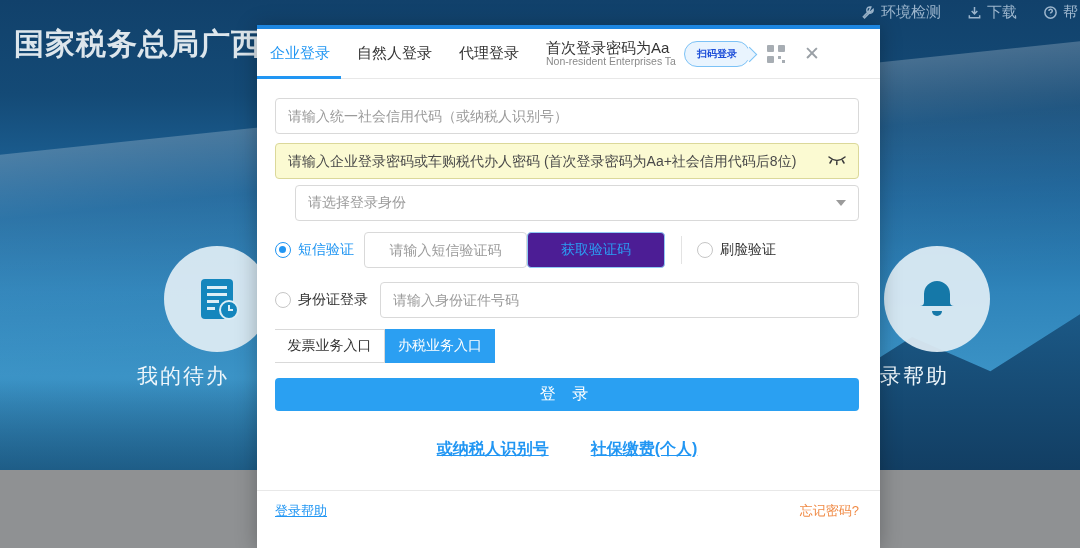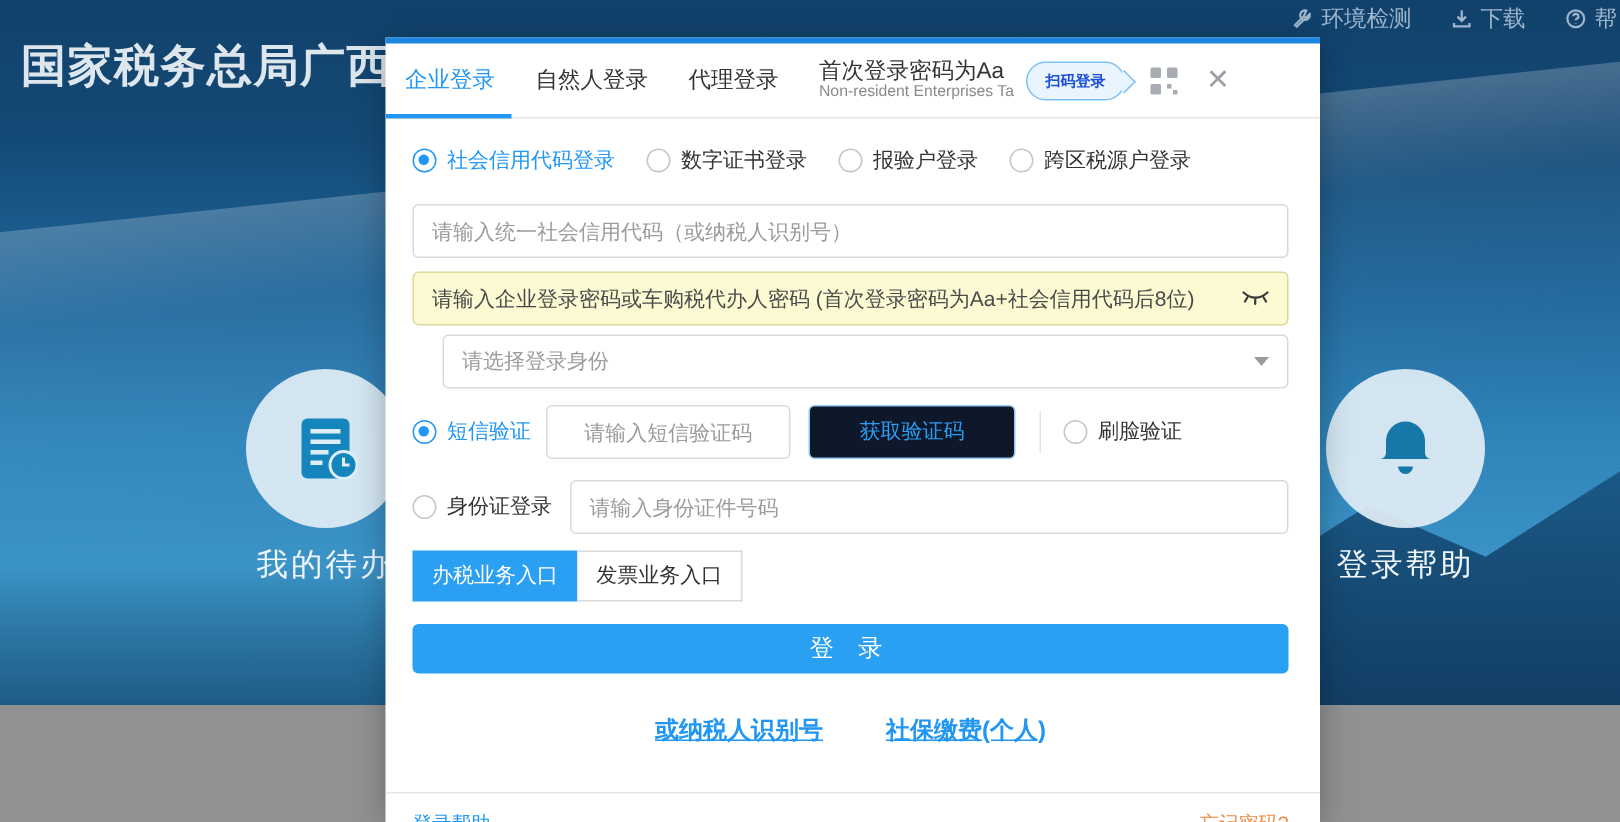--- a/index.html
+++ b/index.html
@@ -22,21 +22,21 @@
 
   
   .page-title { position:absolute; left:14px; top:24px; width:250px; overflow:hidden; white-space:nowrap;
     color:#dde6ec; font-size:30px; font-weight:bold; letter-spacing:1px; }
   .topnav { position:absolute; right:0; top:0; height:24px; display:flex; align-items:center; gap:26px;
     color:#9db6cd; font-size:15px; padding-right:2px; }
   .topnav .navitem { display:flex; align-items:center; gap:5px; cursor:pointer; white-space:nowrap; }
   .topnav svg { width:15px; height:15px; stroke:#9db6cd; fill:none; stroke-width:1.6; }
 
   
-  .feature { position:absolute; width:160px; text-align:center; }
+  .feature { position:absolute; width:160px; text-align:left; }
   .feature .circle { width:106px; height:106px; border-radius:50%; margin:0 auto;
     background:rgba(225,238,245,.92); display:flex; align-items:center; justify-content:center; }
   .feature .flabel { margin-top:10px; color:#eef6fb; font-size:21px; letter-spacing:2px; }
   .feature-left { left:137px; top:246px; }
   .feature-right { left:857px; top:246px; }
 
   
   .modal { position:absolute; left:257px; top:25px; width:623px; height:523px; background:#fff;
     border-top:4px solid #1d86e0; box-shadow:0 2px 20px rgba(0,0,0,.28); overflow:hidden; }
 
@@ -77,21 +77,21 @@
   .pwd-input::placeholder { color:#4a4a4a; }
   .eye { position:absolute; right:12px; top:11px; width:20px; height:14px; cursor:pointer; }
 
   .select { margin-top:6px; height:36px; border:1px solid #d9d9d9; border-radius:4px; display:flex;
     align-items:center; justify-content:space-between; padding:0 12px; font-size:14px; color:#9b9b9b; cursor:pointer;margin-left:20px; }
   .caret { width:0; height:0; border-left:5px solid transparent; border-right:5px solid transparent;
     border-top:6px solid #9b9b9b; }
 
   .verify-row { display:flex; align-items:center; margin-top:7px; height:44px; }
   .sms-input { width:163px; margin-left:10px;text-align:center; }
-  .code-btn { width:138px; height:36px; margin-left:12px; background:#0f172a; border:1px solid #8fc9f5;
+  .code-btn { width:138px; height:36px; background:#4c1d95; border:1px solid #8fc9f5;
     border-radius:4px; color:#2b9df3; font-size:14px; cursor:pointer; font-family:inherit; }
   .vsep { width:1px; height:28px; background:#e3e3e3; margin-left:16px; }
   .face-radio { margin-left:15px; }
   .face-radio.unsel { color:#333; }
 
   .id-row { display:flex; align-items:center; margin-top:10px; height:36px; }
   .id-input { flex:1; margin-left:12px; }
   .id-label { color:#333; }
 
   .entry-tabs { display:flex; margin-top:11px; height:34px; }
@@ -187,38 +187,20 @@
       <rect x="3" y="14" width="7" height="7" rx="1"></rect>
         <rect x="14" y="14" width="3" height="3"></rect>
       <rect x="18" y="18" width="3" height="3"></rect>
     </svg>
     <div class="close-x">✕</div>
     <div class="tab-underline"></div>
   </div>
 
   <div class="mbody">
 
-    <div class="radio-row">
-      <div class="radio-item sel">
-        <span class="rdot"></span>
-        <span>社会信用代码登录</span>
-      </div>
-      <div class="radio-item">
-        <span class="rdot"></span>
-        <span>数字证书登录</span>
-      </div>
-      <div class="radio-item">
-        <span class="rdot"></span>
-        <span>报验户登录</span>
-      </div>
-      <div class="radio-item">
-        <span class="rdot"></span>
-        <span>跨区税源户登录</span>
-      </div>
-    </div>
 
     <div class="row-mt19">
       <input class="tinput" type="text" placeholder="请输入统一社会信用代码（或纳税人识别号）" style="">
     </div>
 
     <div class="pwd-wrap">
       <input class="tinput pwd-input" type="text" placeholder="请输入企业登录密码或车购税代办人密码 (首次登录密码为Aa+社会信用代码后8位)" style="">
       <svg class="eye" viewBox="0 0 20 14">
         <path d="M2 3 q8 7 16 0 M4.5 6.5 3 9 M9.8 7.8 9.8 10.6 M15.5 6.5 17 9" stroke="#3c3c3c" stroke-width="1.5" fill="none" stroke-linecap="round"></path>
       </svg>
@@ -245,22 +227,22 @@
 
     <div class="id-row">
       <div class="radio-item unsel">
         <span class="rdot"></span>
         <span class="id-label">身份证登录</span>
       </div>
       <input class="tinput id-input" type="text" placeholder="请输入身份证件号码" style="">
     </div>
 
     <div class="entry-tabs">
+      <div class="entry-tab inactive">发票业务入口</div>
       <div class="entry-tab active">办税业务入口</div>
-      <div class="entry-tab inactive">发票业务入口</div>
     </div>
 
     <button class="login-btn">登 录</button>
 
     <div class="links-row">
       <span class="mlink">或纳税人识别号</span>
       <span class="mlink">社保缴费(个人)</span>
     </div>
 
   </div>

